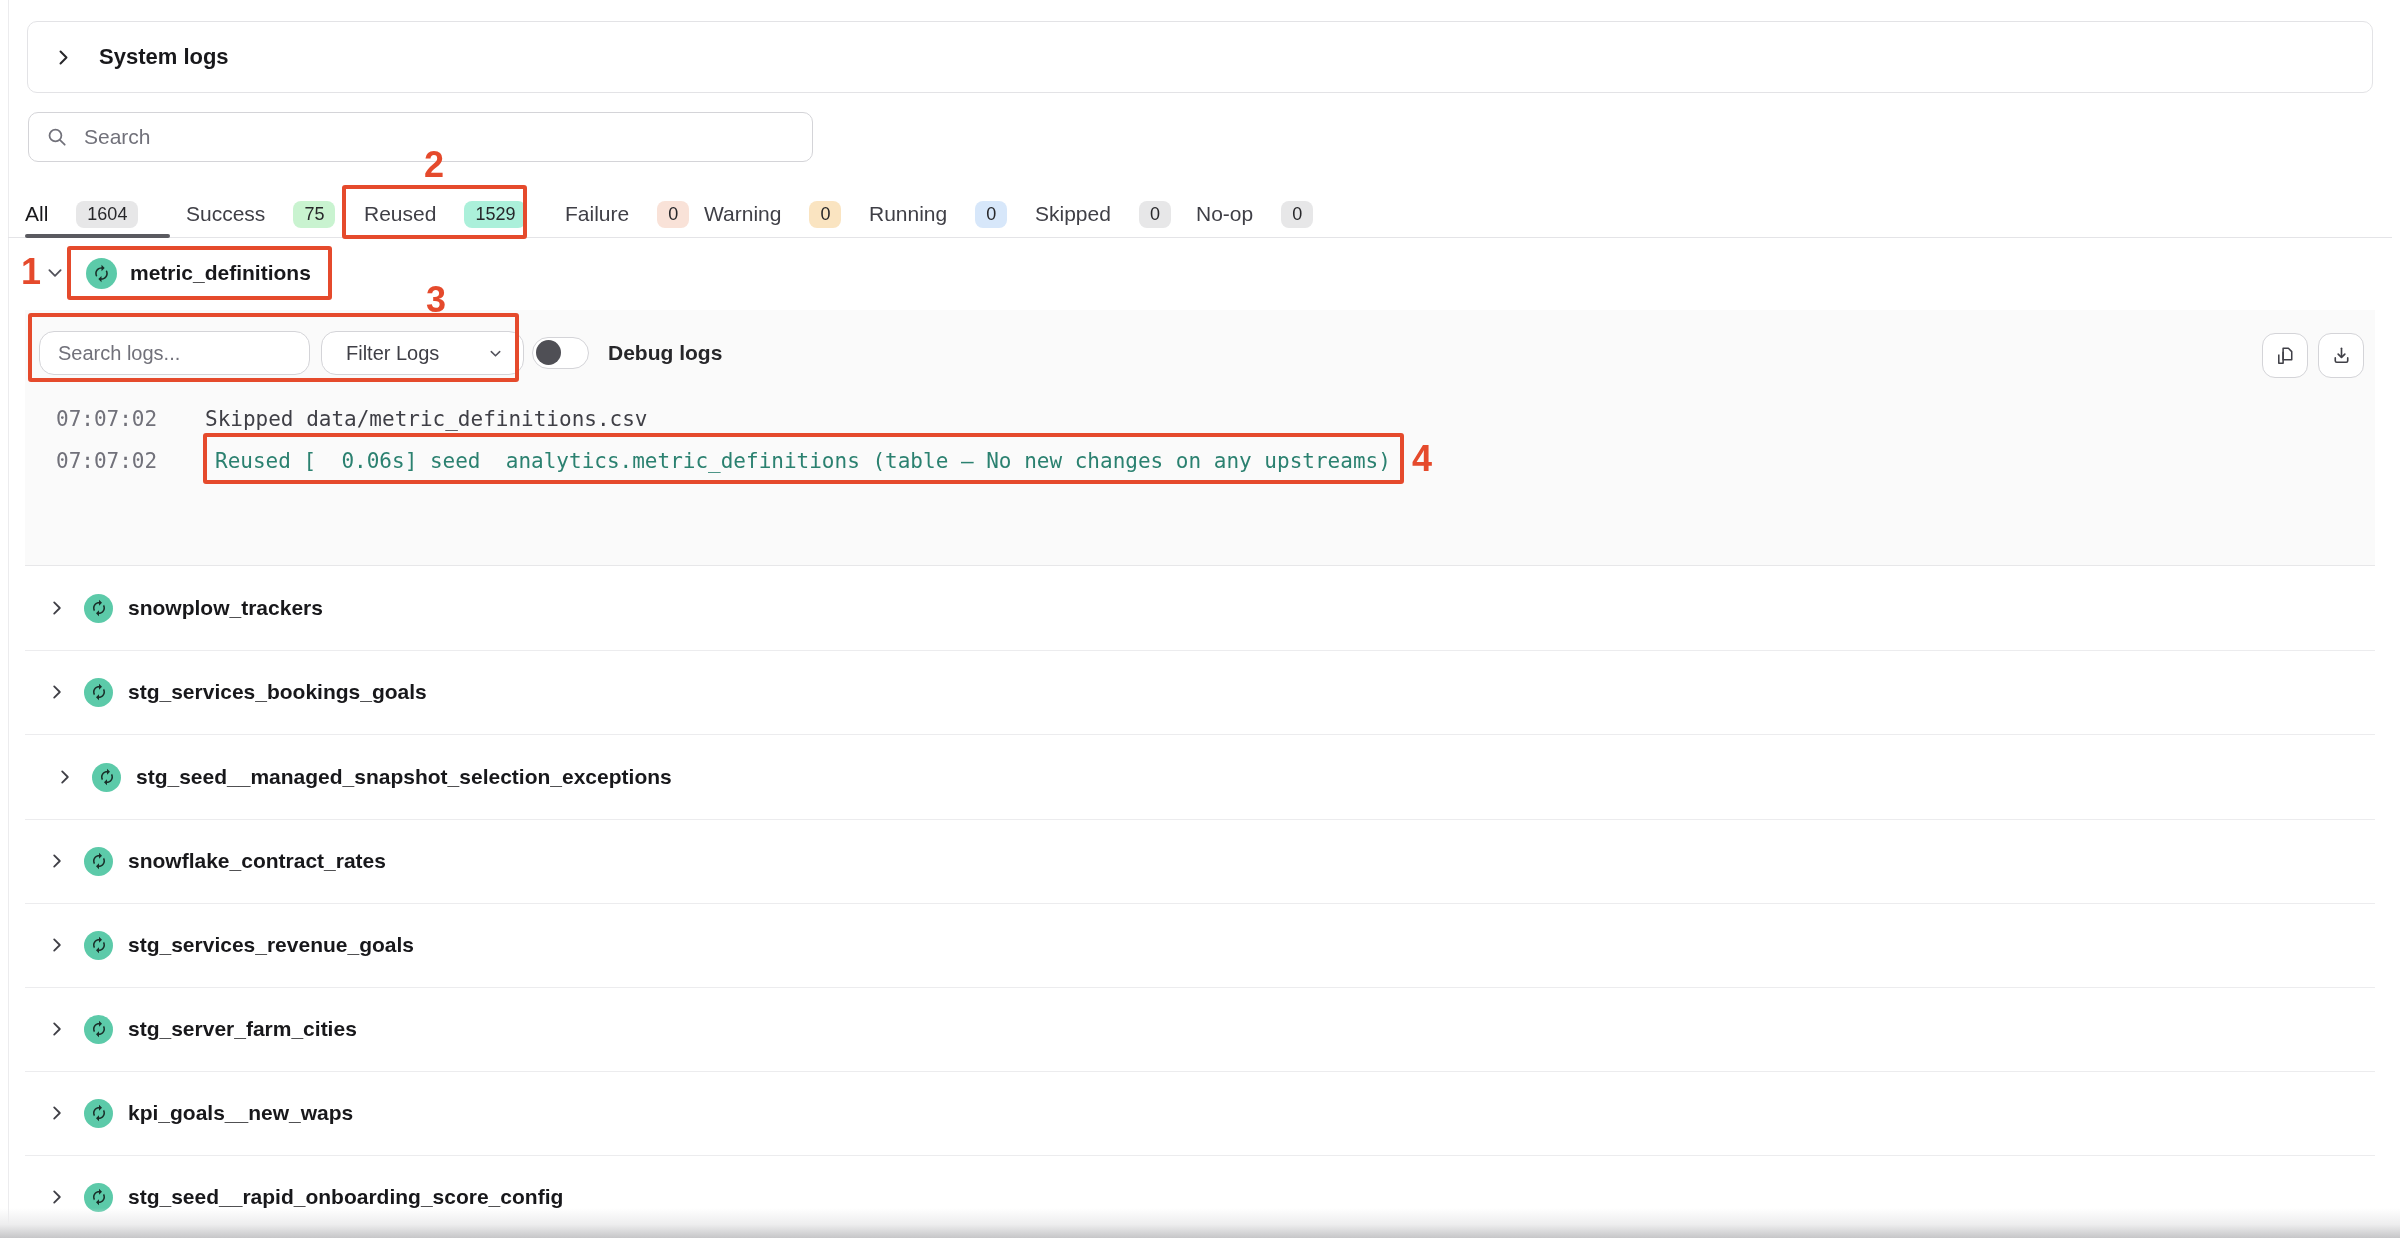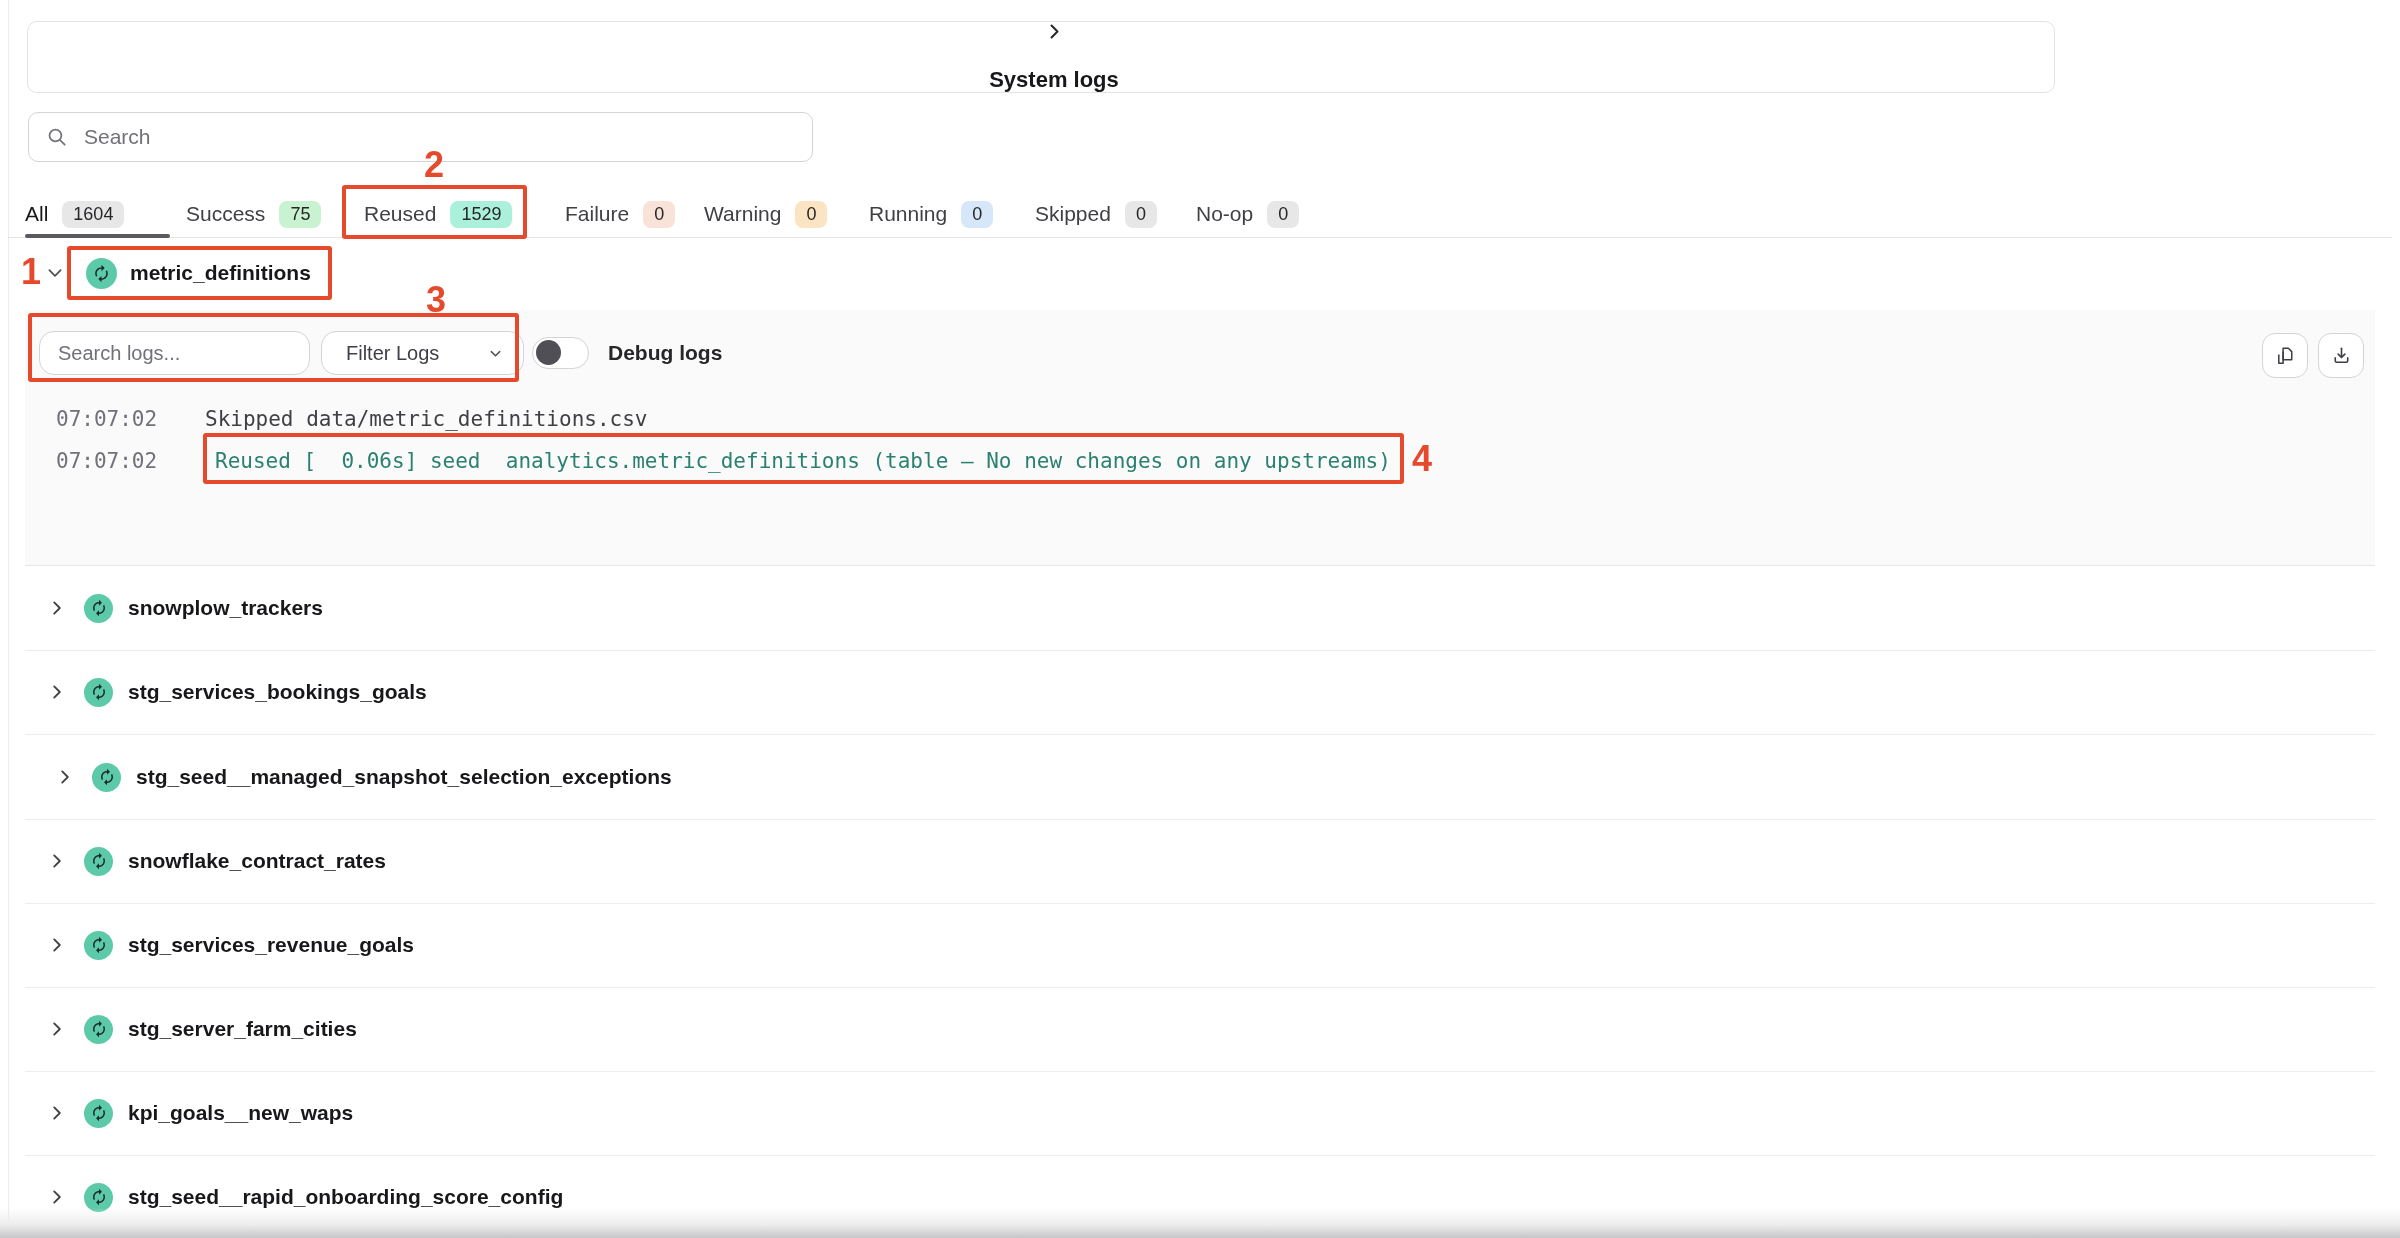--- a/index.html
+++ b/index.html
@@ -3,33 +3,33 @@
 <meta charset="utf-8">
 <style>
   html,body{margin:0;padding:0;background:#ffffff;}
   .screen{position:relative;width:2400px;height:1238px;background:#ffffff;overflow:hidden;
           font-family:"Liberation Sans", sans-serif;color:#18181b;}
   .abs{position:absolute;}
 
   .left-edge{left:8px;top:0;width:1px;height:1238px;background:#ececee;}
 
   
-  .header-card{left:27px;top:21px;width:2028px;height:72px;border:1px solid #e3e3e6;border-radius:10px;
-               display:flex;align-items:center;padding-left:26px;box-sizing:border-box;gap:26px;background:#fff;flex-direction:column;}
+  .header-card{left:27px;top:21px;width:2346px;height:72px;border:1px solid #e3e3e6;border-radius:10px;
+               display:flex;align-items:center;padding-left:26px;box-sizing:border-box;gap:26px;background:#fff;}
   .header-title{font-size:22px;font-weight:700;color:#18181b;}
 
   
   .search-bar{left:28px;top:112px;width:785px;height:50px;border:1px solid #d4d4d8;border-radius:10px;
               display:flex;align-items:center;padding-left:17px;box-sizing:border-box;gap:14px;background:#fff;}
   .search-input{border:none;outline:none;background:transparent;font-size:21px;color:#3f3f46;width:600px;
                 font-family:"Liberation Sans", sans-serif;}
   .search-input::placeholder{color:#71717a;}
 
   
-  .tab{top:196px;height:36px;display:inline-flex;align-items:center;gap:14px;cursor:pointer;}
+  .tab{top:196px;height:36px;display:inline-flex;align-items:center;gap:28px;cursor:pointer;}
   .tab-label{font-size:21px;color:#3f3f46;}
   .tab.active .tab-label{color:#18181b;font-weight:500;}
   .badge{font-size:18px;color:#27272a;background:#e7e7e8;border-radius:8px;padding:3px 11px;font-weight:500;}
   .tabs-line{left:8px;top:237px;width:2384px;height:1px;background:#e4e4e7;}
   .active-underline{left:25px;top:234px;width:145px;height:4px;background:#5a5a60;border-radius:2px;}
 
   
   .expanded-run-header{left:46px;top:251px;height:44px;display:flex;align-items:center;cursor:pointer;}
   .expanded-run-header .gap1{width:22px;}
   .expanded-run-header .gap2{width:13px;}

